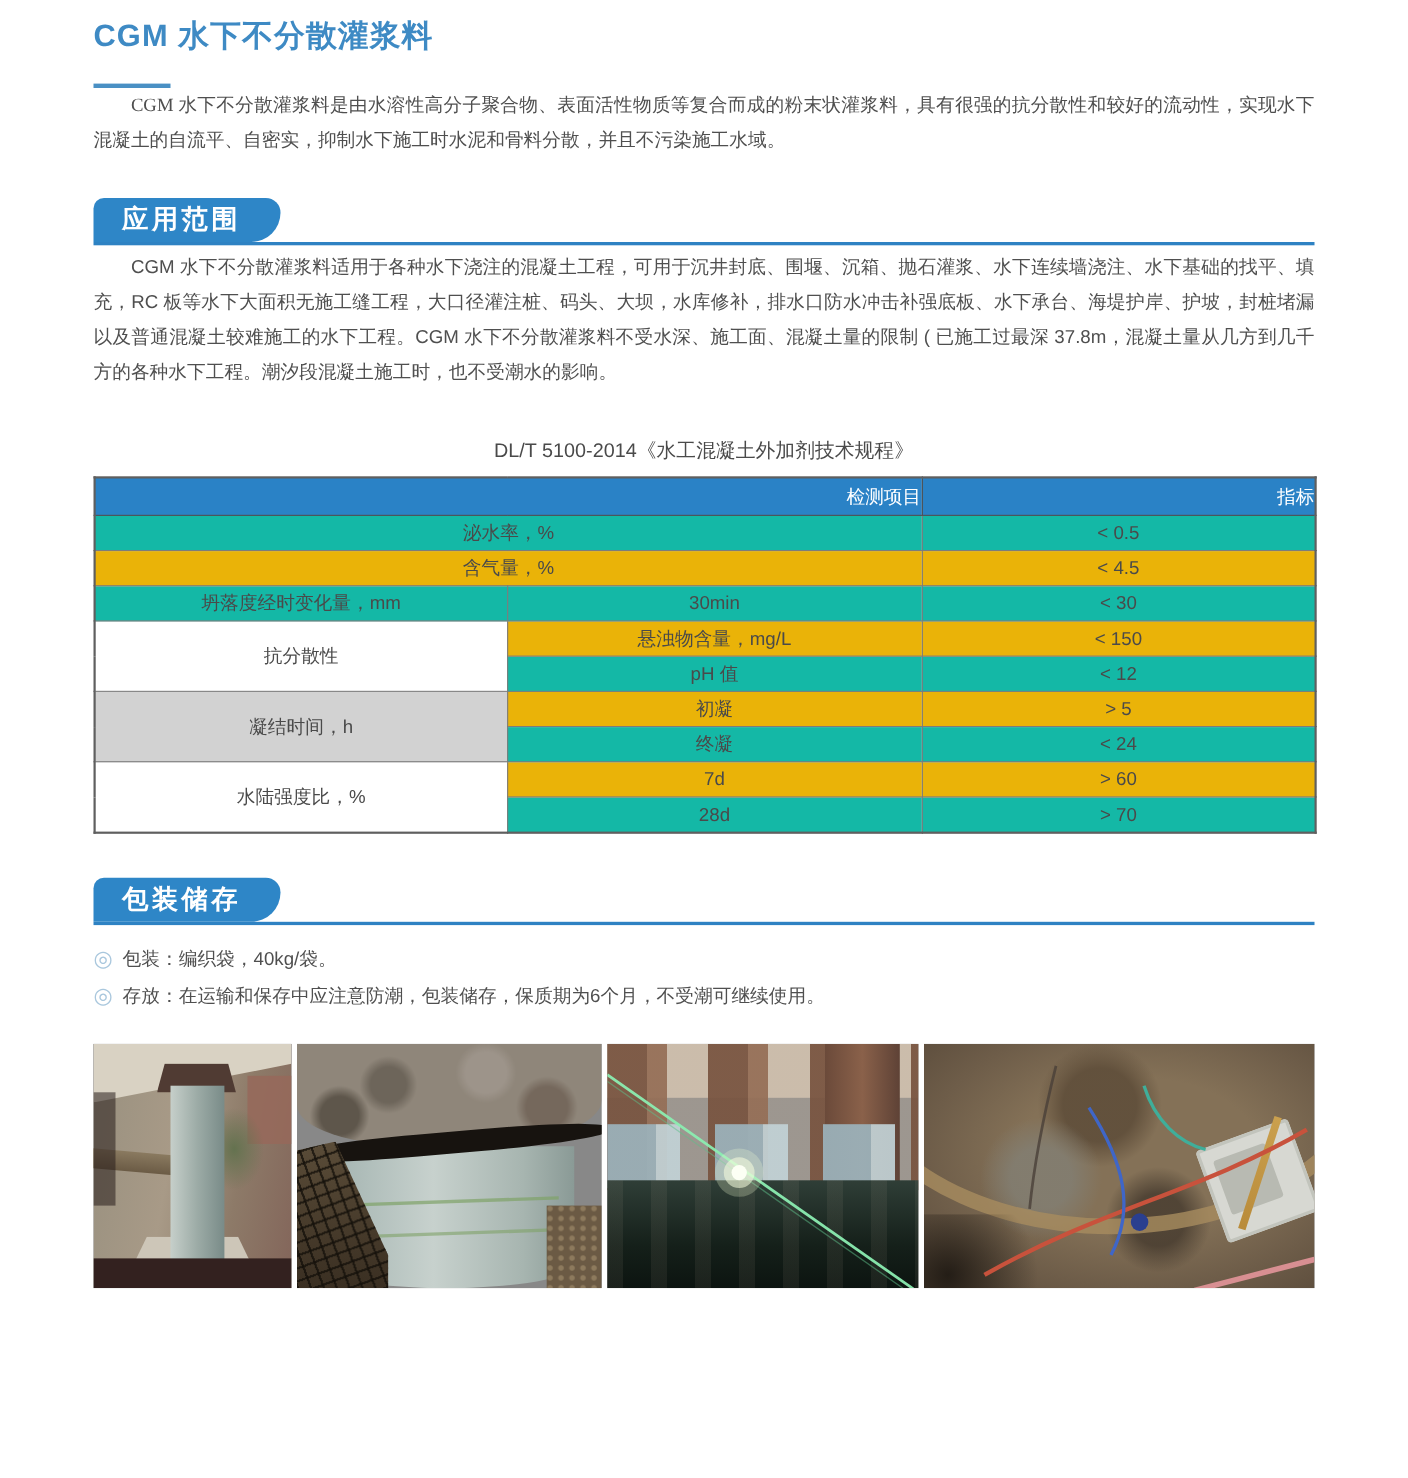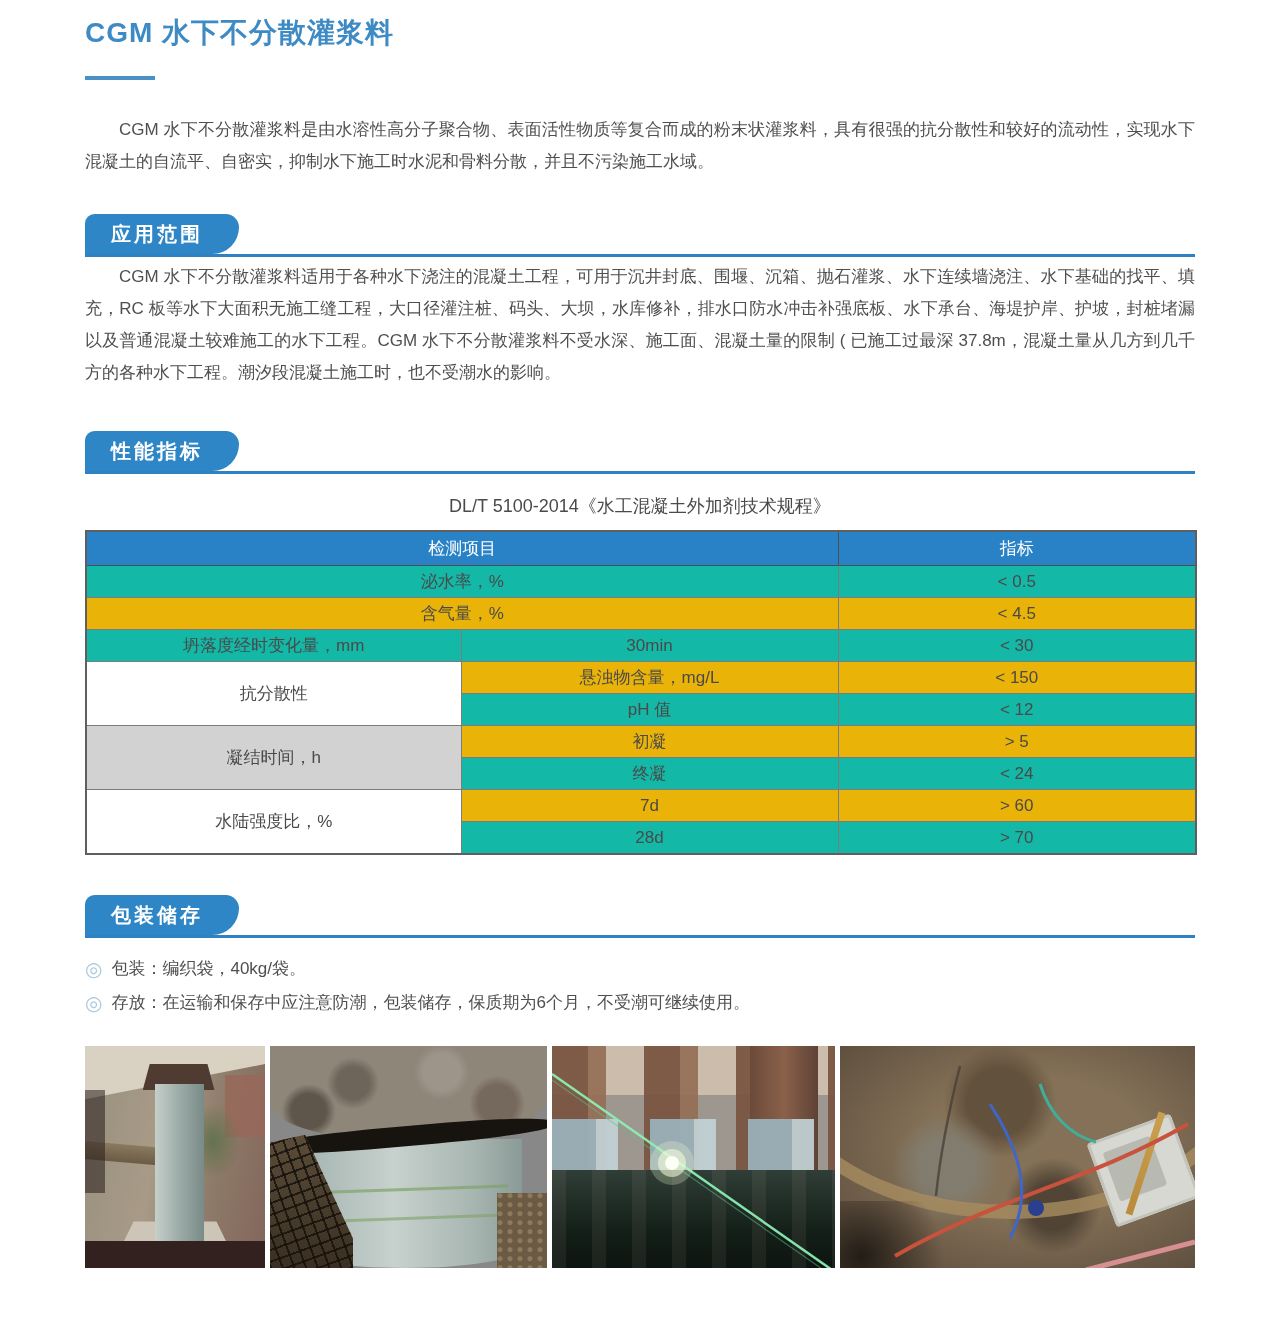--- a/index.html
+++ b/index.html
@@ -12,44 +12,44 @@
   .doc-title{
     margin:0;padding-top:14px;font-size:28px;font-weight:bold;
     color:#3e8ac4;letter-spacing:1px;
   }
   .title-rule{width:70px;height:4px;background:#4a90c4;margin-top:24px;}
   
   .para{
     font-size:17px;color:#4f4f4f;line-height:32px;text-align:justify;
     text-indent:2em;margin:0;
   }
-  .intro-para{margin-top:34px;}
+  .intro-para{font-family:Liberation Serif, serif;}
   
   .sec-head{border-bottom:3px solid #2e82c3;line-height:0;}
   .sec-badge{
     display:inline-block;background:#2e86c7;color:#fff;
-    font-size:20px;font-weight:bold;letter-spacing:3px;
+    font-size:24px;font-weight:bold;letter-spacing:3px;
     line-height:40px;padding:0 36px 0 26px;
     border-radius:10px 14px 28px 0;vertical-align:bottom;text-align:right;
   }
   .sec-application{margin-top:36px;}
   .sec-performance{margin-top:42px;}
   .sec-packaging{margin-top:40px;}
   .sec-para{margin-top:4px;}
   
   .standard-ref{
     margin-top:20px;text-align:center;font-size:18px;color:#4a4a4a;
   }
   table.perf{
     border-collapse:collapse;width:100%;table-layout:fixed;
     margin-top:12px;border:2px solid #5f5f5f;
   }
   table.perf th{
     background:#2a82c6;color:#ffffff;font-weight:normal;font-size:17px;
-    height:33px;border:1px solid #4f4f4f;padding:0;
+    height:33px;border:1px solid #4f4f4f;padding:0;text-align:right;
   }
   table.perf td{
     font-size:17px;color:#4a4a4a;text-align:center;height:31px;
     border:1px solid #7c7c7c;padding:0;
   }
   tr.r-gray td{background:#14b8a6;}
   tr.r-white td{background:#eab308;}
   td.cw{background:#ffffff !important;}
   td.cg{background:#d2d2d2 !important;margin-left:48px;}
   
@@ -127,23 +127,20 @@
   <p class="para intro-para">CGM 水下不分散灌浆料是由水溶性高分子聚合物、表面活性物质等复合而成的粉末状灌浆料，具有很强的抗分散性和较好的流动性，实现水下混凝土的自流平、自密实，抑制水下施工时水泥和骨料分散，并且不污染施工水域。</p>
 
   <div class="sec-application">
     <div class="sec-head">
       <span class="sec-badge">应用范围</span>
     </div>
     <p class="para sec-para">CGM 水下不分散灌浆料适用于各种水下浇注的混凝土工程，可用于沉井封底、围堰、沉箱、抛石灌浆、水下连续墙浇注、水下基础的找平、填充，RC 板等水下大面积无施工缝工程，大口径灌注桩、码头、大坝，水库修补，排水口防水冲击补强底板、水下承台、海堤护岸、护坡，封桩堵漏以及普通混凝土较难施工的水下工程。CGM 水下不分散灌浆料不受水深、施工面、混凝土量的限制 ( 已施工过最深 37.8m，混凝土量从几方到几千方的各种水下工程。潮汐段混凝土施工时，也不受潮水的影响。</p>
   </div>
 
   <div class="sec-performance">
-    <div class="sec-head">
-      <span class="sec-badge">性能指标</span>
-    </div>
     <div class="standard-ref">DL/T 5100-2014《水工混凝土外加剂技术规程》</div>
 
     <table class="perf">
       <colgroup>
           <col style="width:375px">
           <col style="width:377px">
           <col style="width:358px">
         </colgroup>
       <thead>
         <tr>

